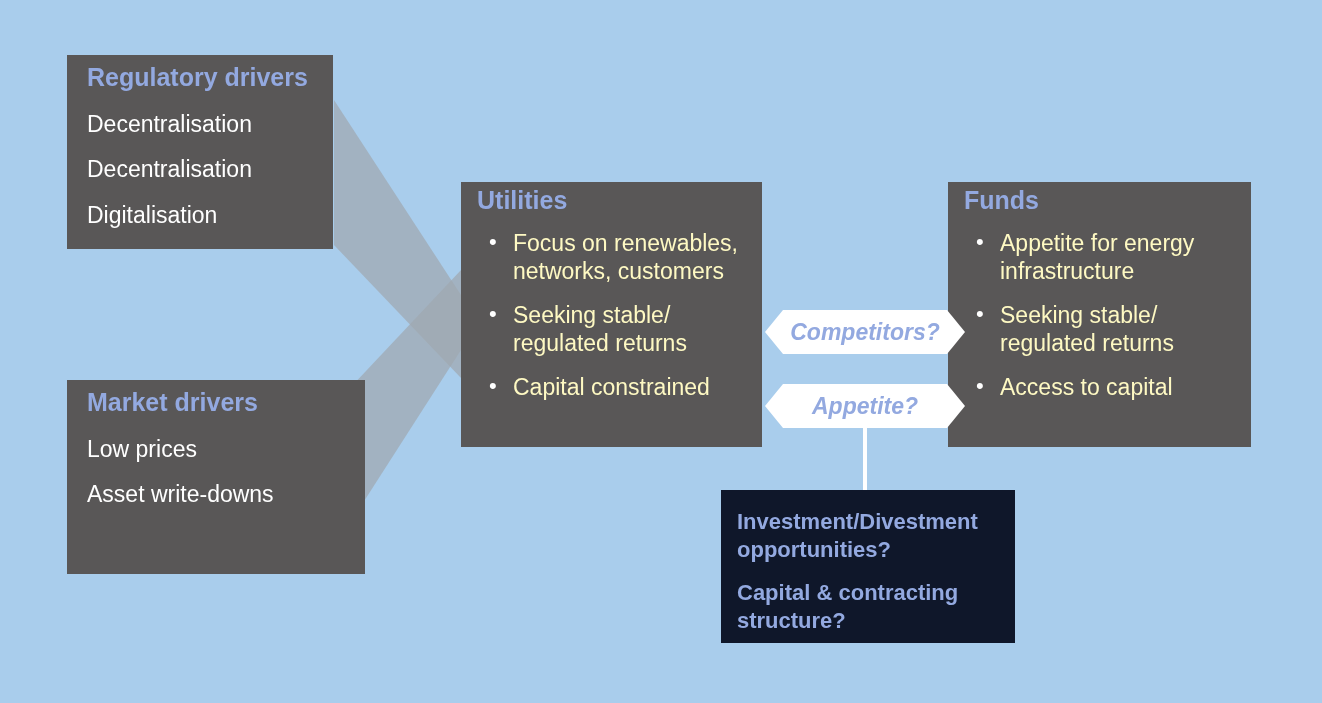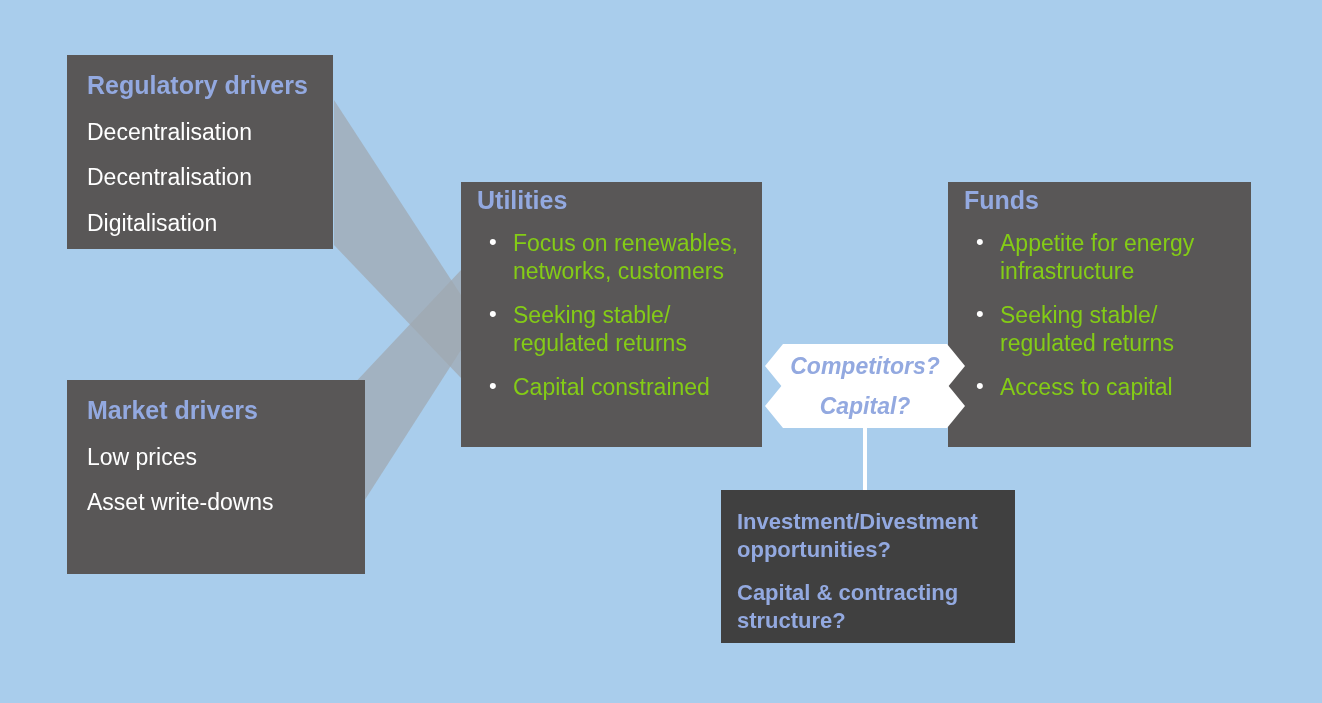--- a/index.html
+++ b/index.html
@@ -41,21 +41,21 @@
     white-space: nowrap;
   }
   .plain-line {
     color: #ffffff;
     font-size: 23px;
     line-height: 1.15;
     white-space: nowrap;
   }
   
   #regulatory-drivers-box, #market-drivers-box {
-    padding: 16px 0 16px 20px;
+    padding: 8px 0 16px 20px;
   }
   #regulatory-drivers-box .box-title,
   #market-drivers-box .box-title {
     margin-bottom: 19px;
   }
   #regulatory-drivers-box .plain-line,
   #market-drivers-box .plain-line {
     margin-bottom: 19px;
   }
   #regulatory-drivers-box .plain-line:last-child,
@@ -79,21 +79,21 @@
     color: #ffffff;
     font-size: 22px;
     line-height: 1.22;
     width: 36px;
     flex: 0 0 36px;
     text-align: left;
     padding-left: 12px;
     box-sizing: border-box;
   }
   .bullet-text {
-    color: #84cc16;
+    color: #fef9c3;
     font-size: 23px;
     line-height: 1.22;
   }
   
   .double-arrow {
     position: absolute;
     z-index: 3;
     background: #ffffff;
     -webkit-clip-path: polygon(0% 50%, 9% 0%, 91% 0%, 100% 50%, 91% 100%, 9% 100%);
     clip-path: polygon(0% 50%, 9% 0%, 91% 0%, 100% 50%, 91% 100%, 9% 100%);
@@ -110,21 +110,21 @@
   }
   
   #partners-connector {
     position: absolute;
     background: #ffffff;
     z-index: 2;
   }
   
   #questions-box {
     position: absolute;
-    background: #404040;
+    background: #0f172a;
     z-index: 3;
     box-sizing: border-box;
     padding: 18px 16px 16px 16px;
   }
   #questions-box p {
     margin: 0 0 16px 0;
     color: #93a9e0;
     font-size: 22px;
     font-weight: bold;
     line-height: 1.25;
@@ -183,26 +183,26 @@
       <div class="bullet-text">Seeking stable/ regulated returns</div>
     </div>
     <div class="bullet-row">
       <div class="bullet-dot">•</div>
       <div class="bullet-text">Access to capital</div>
     </div>
   </div>
 
   <div id="partners-connector" style="left:863px; top:424px; width:4px; height:70px;"></div>
 
-  <div class="double-arrow" id="competitors-arrow" style="left:765px; top:310px; width:200px; height:44px;margin-top:34px;">
+  <div class="double-arrow" id="competitors-arrow" style="left:765px; top:310px; width:200px; height:44px;">
     <span>Competitors?</span>
   </div>
 
   <div class="double-arrow" id="partners-arrow" style="left:765px; top:384px; width:200px; height:44px;">
-    <span>Capital?</span>
+    <span>Appetite?</span>
   </div>
 
   <div id="questions-box" style="left:721px; top:490px; width:294px; height:153px;">
     <p>Investment/Divestment opportunities?</p>
     <p>Capital &amp; contracting structure?</p>
   </div>
 
 </div>
 
 </body></html>

